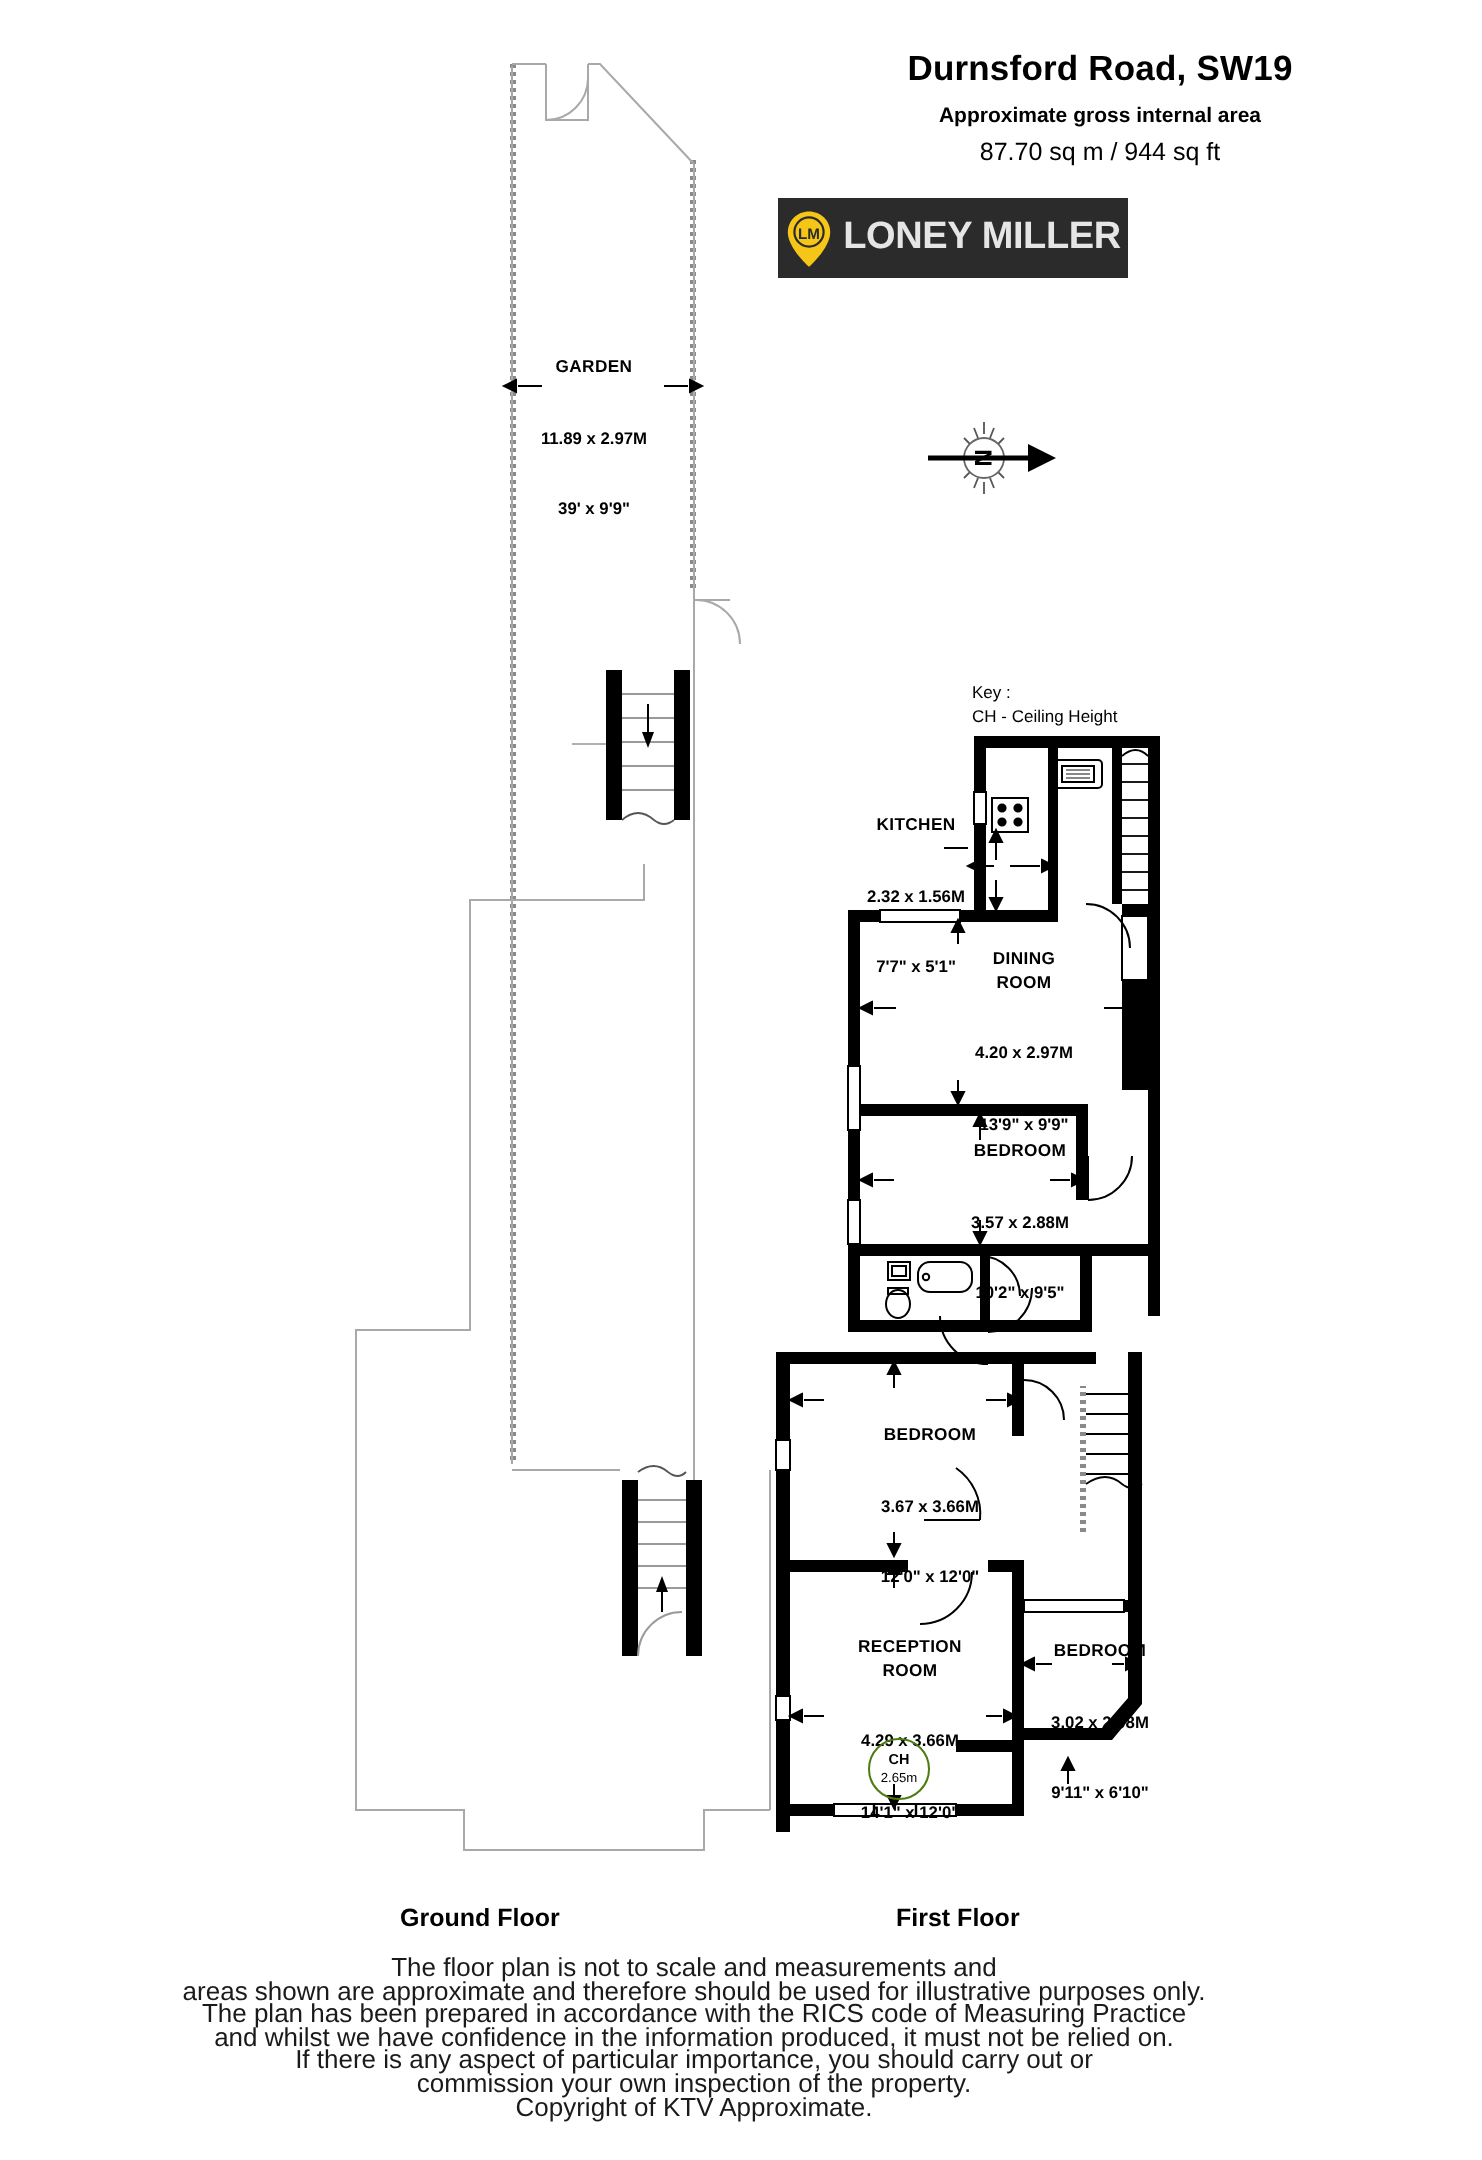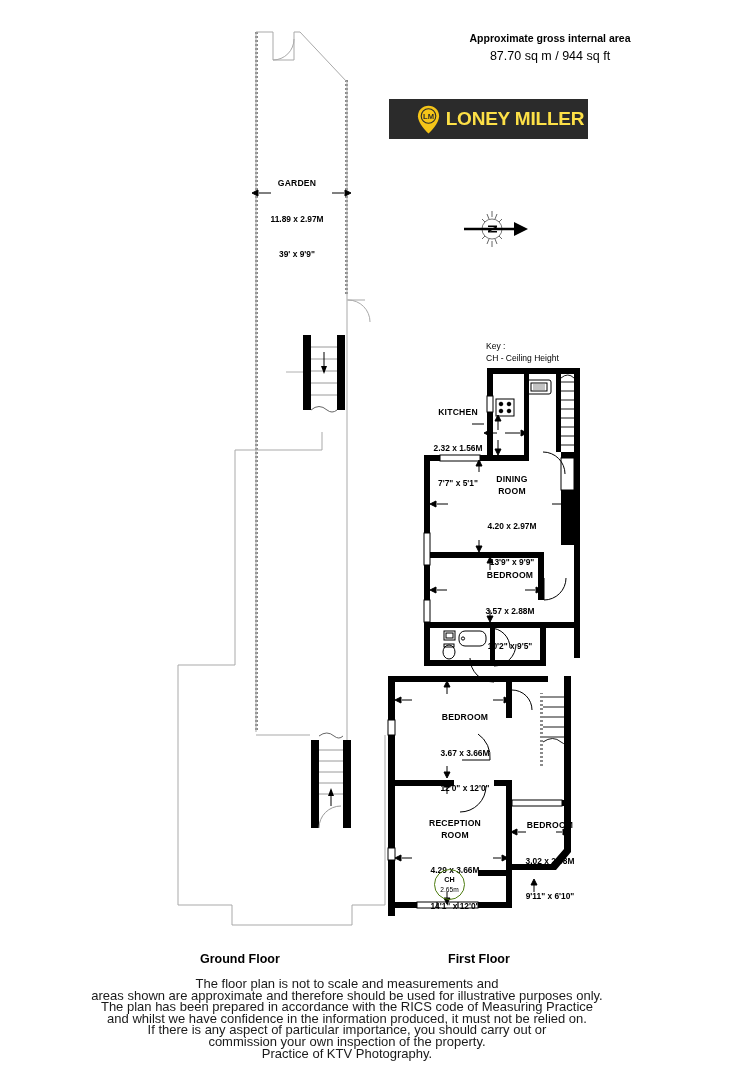--- a/index.html
+++ b/index.html
@@ -55,31 +55,30 @@
     position: absolute;
     left: 389px;
     top: 99px;
     width: 175px;
     height: 40px;
     background: #2b2b2b;
     display: flex;
     align-items: center;
     justify-content: center;
     gap: 6px;
-    padding-left: 24px;
   }
   #logo-pin {
     width: 23px;
     height: 29px;
     position: relative;
     flex: 0 0 auto;
   }
   #logo-pin svg { display: block; }
   #brand-name {
-    color: #fde047;
+    color: #e5e5e5;
     font-size: 19px;
     font-weight: bold;
     letter-spacing: -0.2px;
     white-space: nowrap;
     font-family: "Liberation Sans", sans-serif;
   }
 
   
   #compass {
     position: absolute;
@@ -437,20 +436,21 @@
           <path d="M531,885 L534,879 L537,885 Z"></path>
       </g>
 
       <g stroke="#000" stroke-width="1" fill="#000">
         <line x1="472" y1="424" x2="484" y2="424"></line>
       </g>
     </g>
   </svg>
 
   <div id="header-block">
+    <div id="property-title">Durnsford Road, SW19</div>
     <div id="area-caption">Approximate gross internal area</div>
     <div id="area-value">87.70 sq m / 944 sq ft</div>
   </div>
 
   <div id="brand-logo">
     <div id="logo-pin">
       <svg viewBox="0 0 23 29" width="23" height="29">
         <path d="M11.5 0.8 C5.6 0.8 0.9 5.4 0.9 11.2 C0.9 18 9.3 26.6 11.5 28.4 C13.7 26.6 22.1 18 22.1 11.2 C22.1 5.4 17.4 0.8 11.5 0.8 Z" fill="#f5c518"></path>
         <circle cx="11.5" cy="11" r="7.3" fill="none" stroke="#2b2b2b" stroke-width="1.1"></circle>
         <text x="11.5" y="14.3" font-family="Liberation Sans, sans-serif" font-size="7.6" font-weight="bold" fill="#2b2b2b" text-anchor="middle">LM</text>
@@ -541,16 +541,16 @@
   <div class="floor-label" id="ground-floor-label">Ground Floor</div>
   <div class="floor-label" id="first-floor-label">First Floor</div>
 
   <div id="disclaimer">
     <div>The floor plan is not to scale and measurements and</div>
     <div>areas shown are approximate and therefore should be used for illustrative purposes only.</div>
     <div>The plan has been prepared in accordance with the RICS code of Measuring Practice</div>
     <div>and whilst we have confidence in the information produced, it must not be relied on.</div>
     <div>If there is any aspect of particular importance, you should carry out or</div>
     <div>commission your own inspection of the property.</div>
-    <div>Practice of KTV Photography.</div>
+    <div>Copyright of KTV Approximate.</div>
   </div>
 
 </div>
 
 </body></html>

